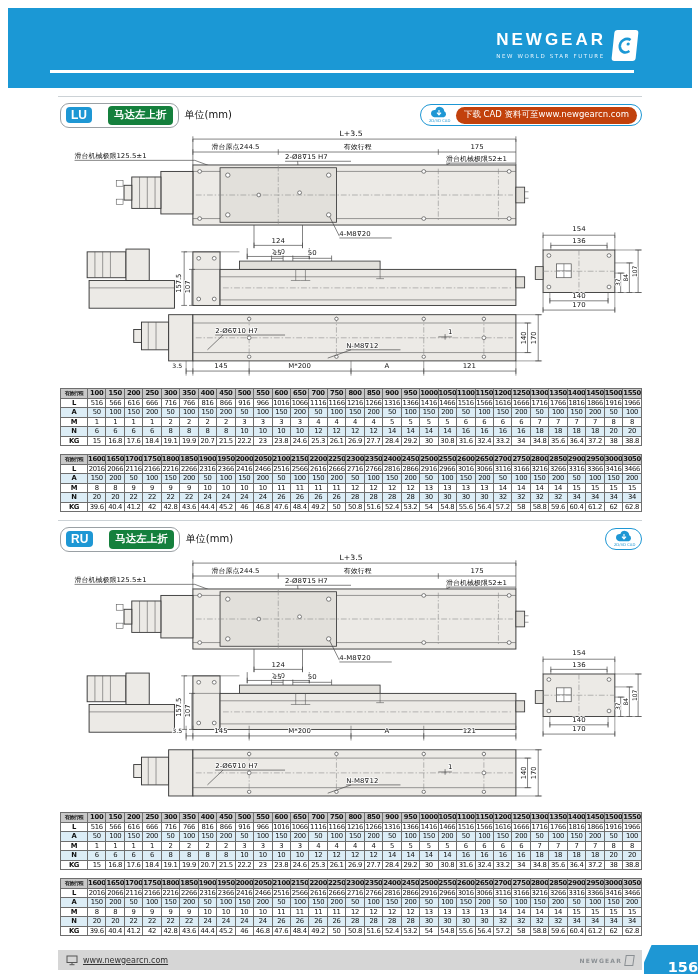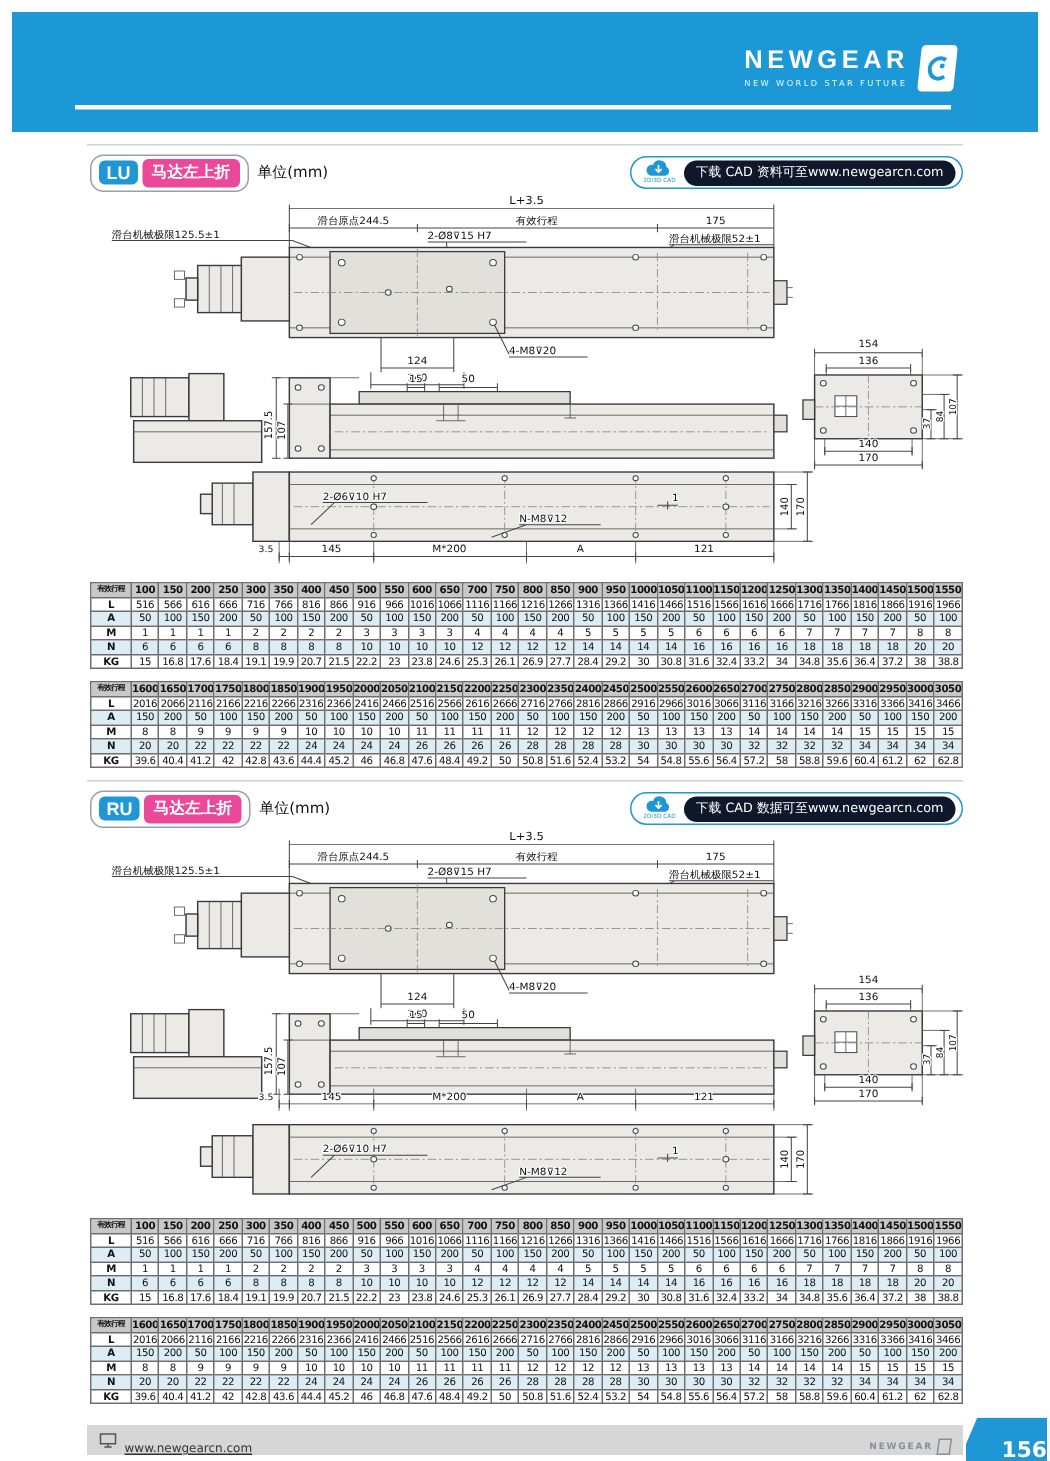--- a/index.html
+++ b/index.html
@@ -10,31 +10,31 @@
   .stripe{position:absolute;left:42px;right:58px;bottom:15px;height:3.5px;background:#fff;}
   .logo{position:absolute;right:55px;top:22px;display:flex;align-items:flex-start;gap:7px;color:#fff;}
   .logo .brand{font-family:"Liberation Sans",sans-serif;font-size:17px;font-weight:bold;letter-spacing:3px;}
   .logo .tag{font-size:5.5px;letter-spacing:1.6px;margin-top:3px;color:#e8f5fd;}
   .logo-icon{width:24px;height:31px;background:#fff;border-radius:3px;transform:skewX(-6deg);
              display:flex;align-items:center;justify-content:center;}
   
   .sec-rule{border:0;border-top:1.2px solid #ccd2d6;margin:7px 58px 5px 58px;}
   .sec{margin:0 58px 4px 60px;}
   .sec-head{display:flex;align-items:center;height:26px;}
-  .badge-group{display:inline-flex;align-items:center;gap:3px;border:1.2px solid #9aa0a4;
+  .badge-group{display:inline-flex;align-items:center;gap:16px;border:1.2px solid #9aa0a4;
                border-radius:9px;padding:2px 5px;background:#fff;}
   .code{background:#1e97d4;color:#fff;font-weight:bold;font-size:12px;padding:1px 5px;border-radius:4px;
         font-family:"Liberation Sans",sans-serif;}
-  .name{background:#ec4899;color:#fff;font-weight:bold;font-size:10.5px;padding:2.5px 6px;border-radius:4px;white-space:nowrap;}
+  .name{background:#15803d;color:#fff;font-weight:bold;font-size:10.5px;padding:2.5px 6px;border-radius:4px;white-space:nowrap;}
   .unit{font-size:10px;margin-left:6px;}
   .cad-badge{margin-left:auto;display:inline-flex;align-items:center;gap:4px;border:1.5px solid #1e97d4;
              border-radius:13px;padding:1px 4px 1px 6px;background:#fff;cursor:pointer;}
   .cloud{display:flex;flex-direction:column;align-items:center;line-height:1;}
   .cloud-lab{font-size:4.5px;color:#1e97d4;letter-spacing:0;transform:scale(.85);white-space:nowrap;}
-  .cad-pill{background:#0f172a;color:#fff;font-size:8.5px;padding:2.5px 8px;border-radius:10px;white-space:nowrap;}
+  .cad-pill{background:#c2410c;color:#fff;font-size:8.5px;padding:2.5px 8px;border-radius:10px;white-space:nowrap;}
   .drawing-host{height:256px;}
   .drawing-host svg{display:block;width:582px;height:256px;}
   
   .dwg .body{fill:#eceae6;stroke:#3a3a3a;stroke-width:1;}
   .dwg .plate{fill:#e2e0db;stroke:#3a3a3a;stroke-width:.9;}
   .dwg .thin{fill:none;stroke:#555;stroke-width:.6;}
   .dwg .dim{fill:none;stroke:#444;stroke-width:.7;}
   .dwg .lead{fill:none;stroke:#444;stroke-width:.7;}
   .dwg .cl{fill:none;stroke:#888;stroke-width:.6;stroke-dasharray:6 2 1.5 2;}
   .dwg .hole{fill:#fff;stroke:#444;stroke-width:.7;}
@@ -46,21 +46,21 @@
   .spec{border-collapse:collapse;table-layout:fixed;width:100%;margin-bottom:8px;border:1.5px solid #222;}
   .spec th,.spec td{border:1px solid #6e6e6e;font-size:6.8px;line-height:8px;height:8.5px;padding:0;
                     text-align:center;white-space:nowrap;overflow:hidden;letter-spacing:-.3px;
                     font-family:"DejaVu Sans",sans-serif;font-weight:normal;}
   .spec thead th{background:#c8c8c8;font-weight:bold;}
   .spec th.lbl{width:26px;font-weight:bold;}
   .spec thead th.lbl{font-size:5.2px;letter-spacing:-.6px;}
   .spec tbody tr:nth-child(even){background:#dcedf6;}
   
   .footer{position:relative;margin:14px 58px 0 58px;}
-  .fbar{height:20px;background:#d6d6d6;display:flex;align-items:flex-end;padding:0 8px;gap:5px;}
+  .fbar{height:20px;background:#d6d6d6;display:flex;align-items:center;padding:0 8px;gap:5px;}
   .site{font-size:8px;color:#333;text-decoration:underline;cursor:pointer;}
   .fbrand{margin-left:auto;display:flex;align-items:center;gap:3px;font-size:6px;font-weight:bold;
           letter-spacing:1.2px;color:#8a8f93;}
   .fbicon{display:inline-block;width:7px;height:9px;border:1px solid #8a8f93;transform:skewX(-8deg);}
   .page-tab{position:absolute;right:-56px;top:-5px;width:54px;height:44px;background:#1e97d4;color:#fff;
             display:flex;align-items:center;justify-content:flex-end;font-size:14.5px;font-weight:bold;
             clip-path:polygon(14% 0,100% 0,100% 100%,0 100%,0 40%);}
 </style>
 </head>
 <body>
@@ -664,21 +664,20 @@
     </span>
     <span class="unit">单位(mm)</span>
     <span class="cad-badge">
       <span class="cloud">
         <svg width="22" height="13" viewBox="0 0 26 15">
           <path d="M7.5 13a4.3 4.3 0 1 1 1.2-8.5A5.4 5.4 0 0 1 19.2 6.1 3.7 3.7 0 0 1 18.6 13z" fill="#1e97d4"></path>
           <path d="M13 4.5v5.5 M10.6 7.7l2.4 2.6 2.4-2.6" stroke="#fff" stroke-width="1.3" fill="none"></path>
         </svg>
         <span class="cloud-lab">2D/3D CAD</span>
       </span>
-      <span class="cad-pill">下载 CAD 数据可至www.newgearcn.com</span>
     </span>
   </div>
   <div class="drawing-host">
 <svg class="dwg" viewBox="0 0 600 277" preserveAspectRatio="none">
 
   <g>
     <path class="dim" d="M137,12H470 M137,9v6 M470,9v6 M137,12v28 M470,12v28"></path>
     <text x="300" y="9" text-anchor="middle">L+3.5</text>
     <path class="dim" d="M137,26H470 M137,23v6 M225,23v6 M390,23v6"></path>
     <text class="small" x="181" y="23" text-anchor="middle">滑台原点244.5</text>

